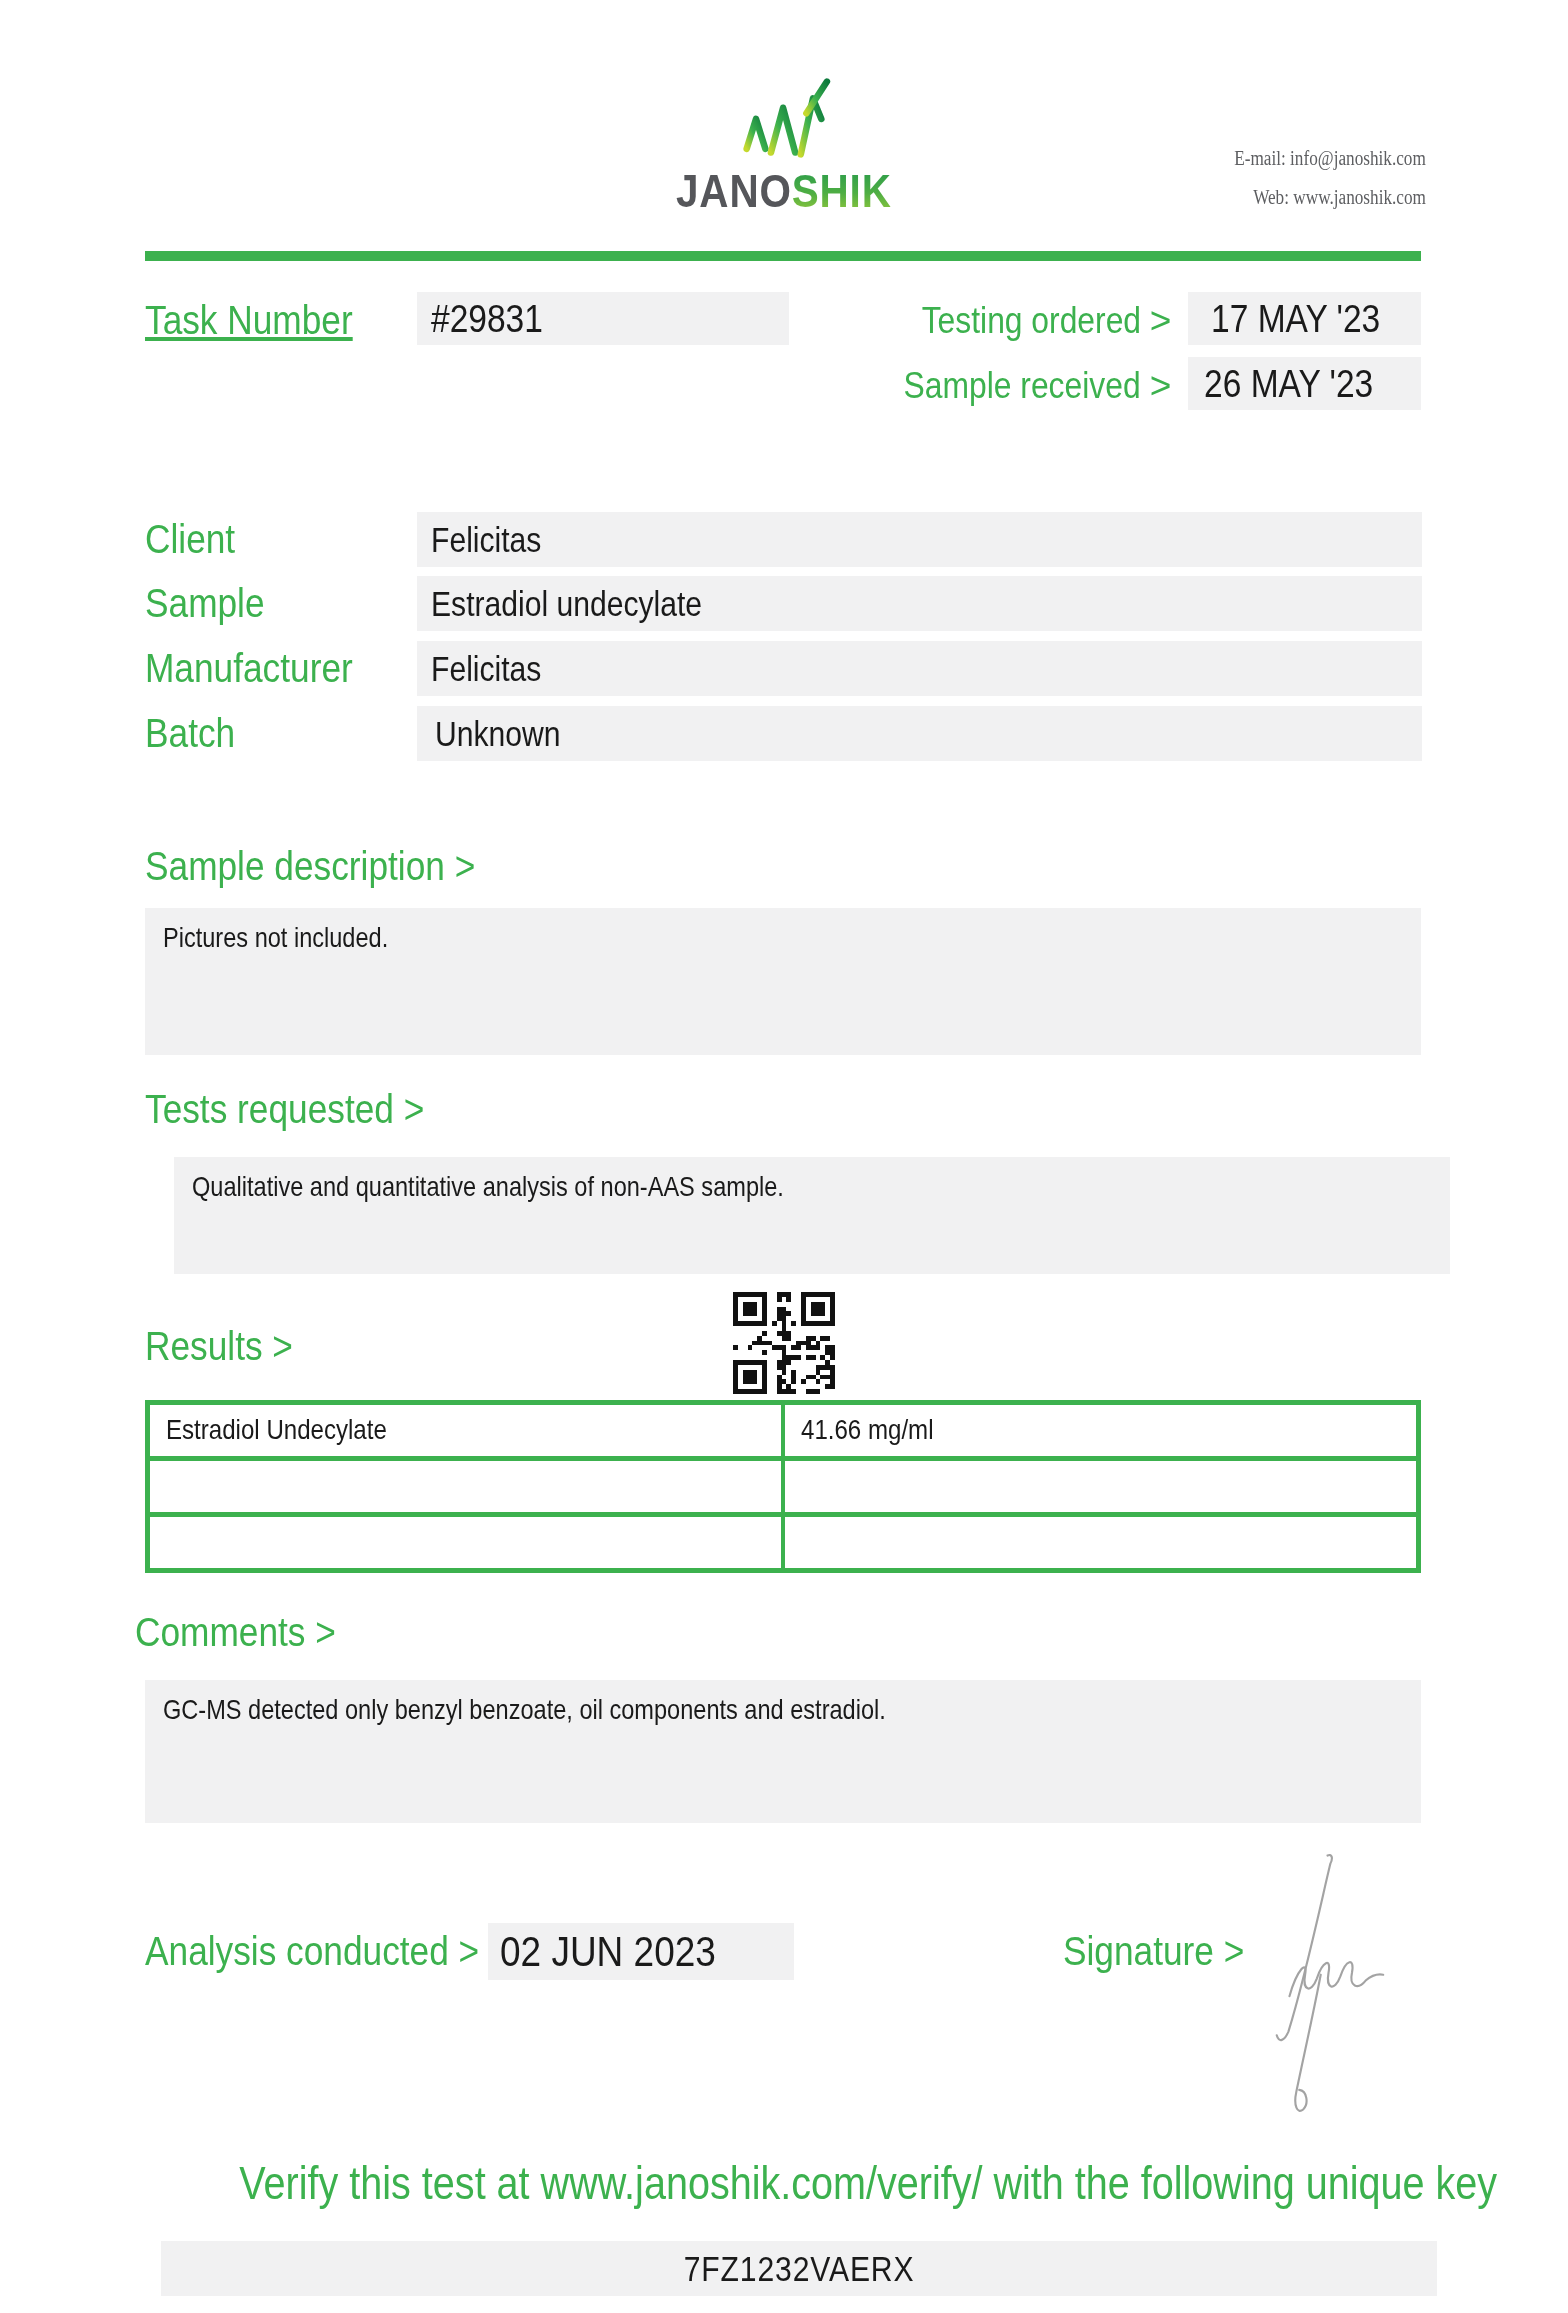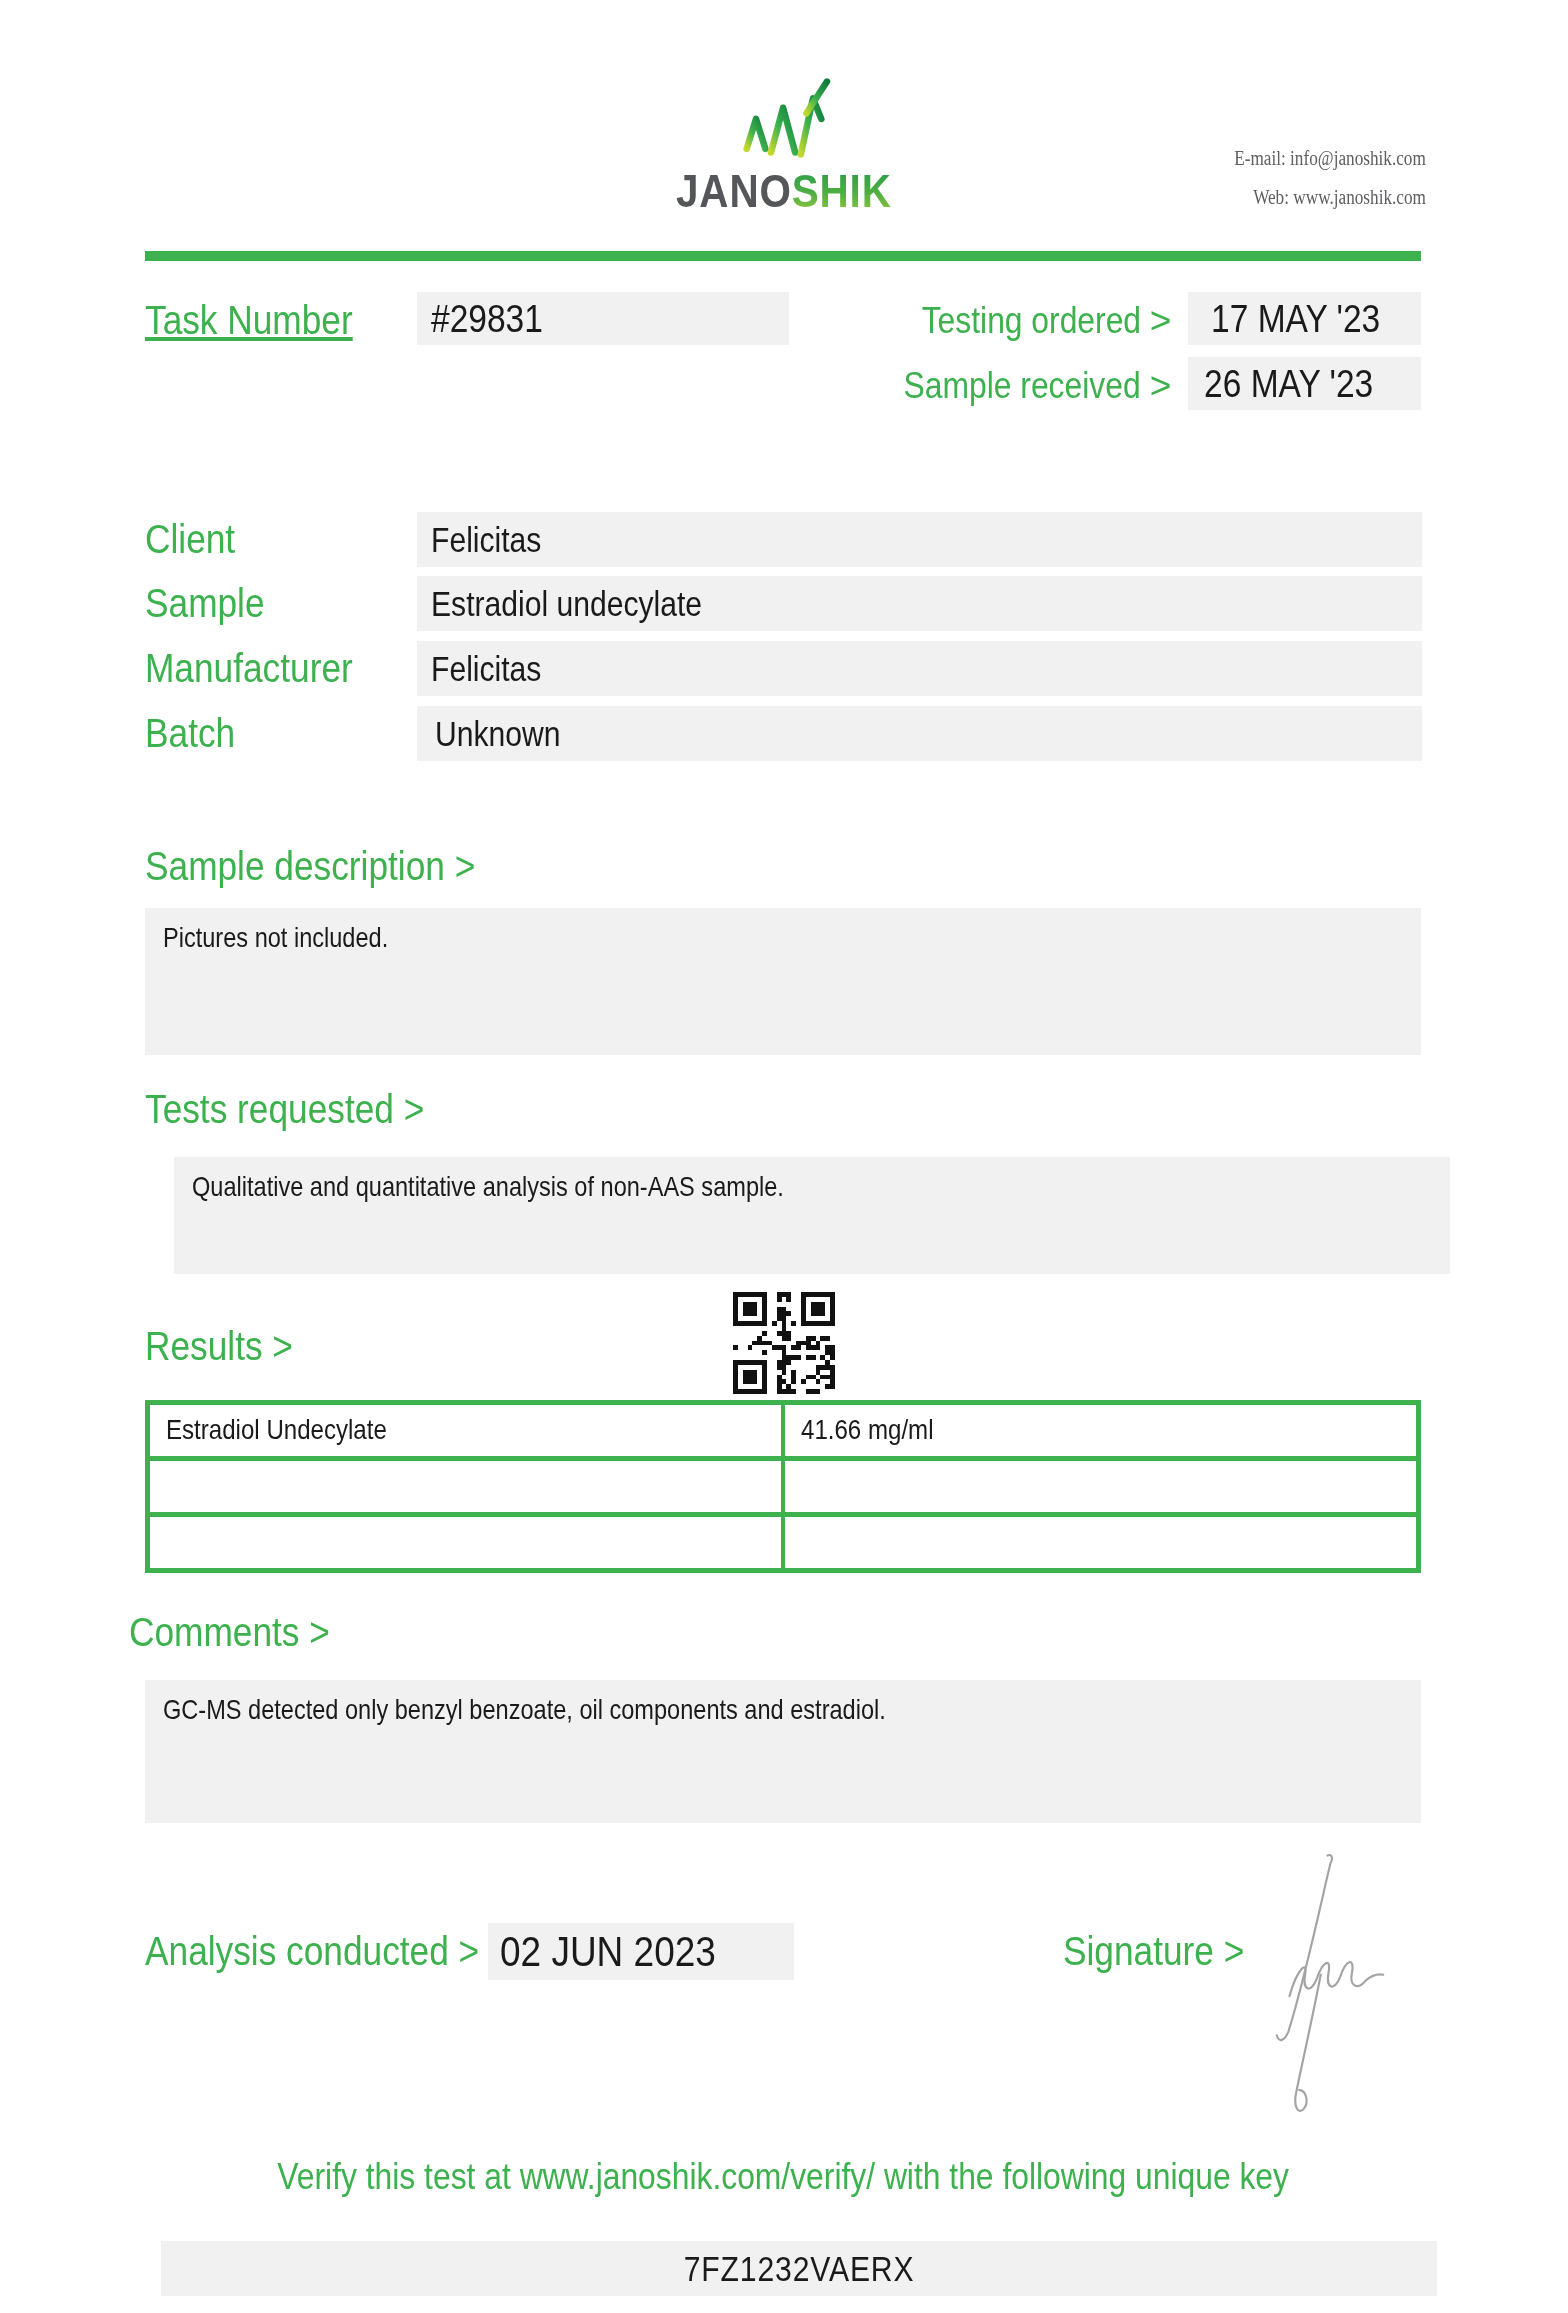--- a/index.html
+++ b/index.html
@@ -27,21 +27,21 @@
   .lbl{font-size:41px;}
   .val{font-size:35px;}
   .val-lg{font-size:39px;}
   .heading{font-size:41px;}
   .bodytext{font-size:27.4px;}
   .date-row{display:flex;align-items:center;}
   .date-row .dlbl{flex:1;text-align:right;font-size:37px;}
   .date-row .darr{width:39px;text-align:center;font-size:37px;}
   .res-table{display:grid;grid-template-columns:1fr 1fr;grid-template-rows:1fr 1fr 1fr;gap:4.9px;padding:4.9px;background:#3cb14e;box-sizing:border-box;}
   .res-cell{background:#ffffff;display:flex;align-items:center;padding-left:15.7px;font-size:28px;}
-  .verify{font-size:37px;text-align:center;text-decoration:underline;}
+  .verify{font-size:46px;text-align:center;text-decoration:underline;}
   .key{font-size:35px;letter-spacing:1px;}
 </style>
 </head>
 <body>
 
 <div class="page">
 
 
   <svg class="abs" style="left:737px;top:76px;" width="94" height="84" viewBox="0 0 100 90" aria-hidden="true">
     <defs>
@@ -156,21 +156,21 @@
         <span class="cx"></span>
       </div>
     <div class="res-cell">
         <span class="cx"></span>
       </div>
     <div class="res-cell">
         <span class="cx"></span>
       </div>
   </div>
 
-  <div class="abs heading green" style="left:129px;top:1609px;">
+  <div class="abs heading green" style="left:135px;top:1609px;">
     <span class="cx">Comments &gt;</span>
   </div>
   <div class="gbox" style="left:145px;top:1680px;width:1276px;height:143px;padding:13.7px 17.6px;box-sizing:border-box;">
     <span class="cx bodytext ink">GC-MS detected only benzyl benzoate, oil components and estradiol.</span>
   </div>
 
   <div class="abs lbl green vcenter" style="left:145px;top:1923px;height:57px;">
     <span class="cx">Analysis conducted &gt;</span>
   </div>
   <div class="gbox vcenter" style="left:488px;top:1923px;width:306px;height:57px;padding-left:11.8px;box-sizing:border-box;">

